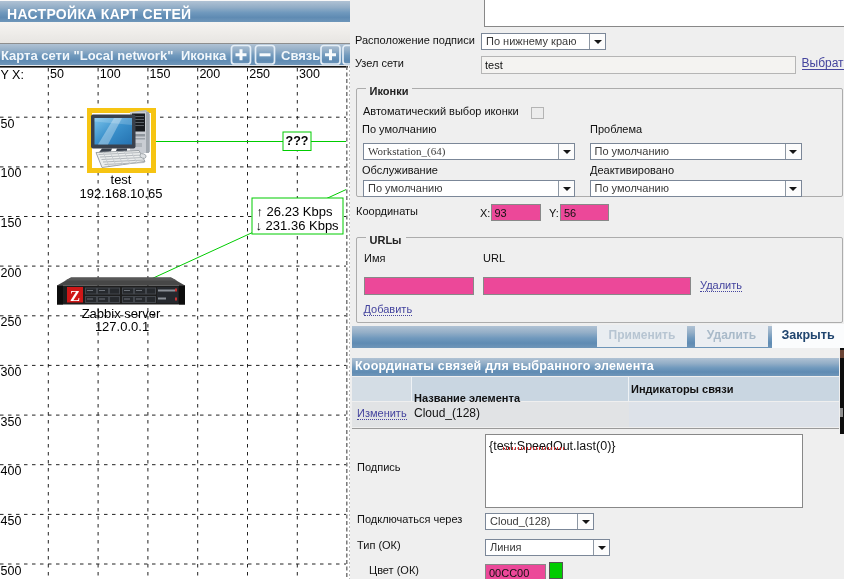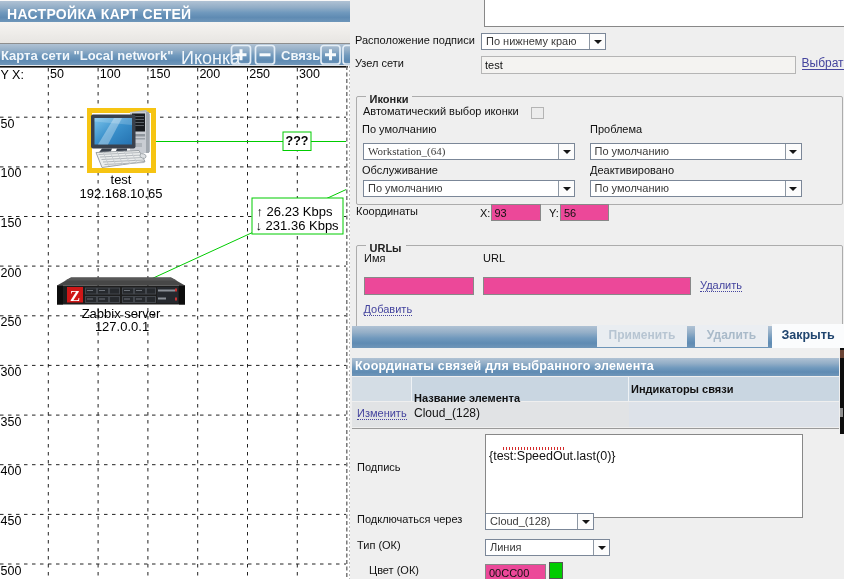--- a/index.html
+++ b/index.html
@@ -3,36 +3,36 @@
 <style>
 html,body{margin:0;padding:0;}
 #root{position:relative;width:844px;height:579px;overflow:hidden;background:#fff;font-family:"Liberation Sans",sans-serif;}
 .abs{position:absolute;}
 .lbl{position:absolute;font-size:11px;color:#111;white-space:nowrap;line-height:12px;}
 .blink{position:absolute;font-size:11px;color:#44449e;white-space:nowrap;line-height:12px;border-bottom:1px dotted #44449e;text-decoration:none;}
 .sel{position:absolute;background:#fff;border:1px solid #7b8798;font-size:11px;color:#3a3a3a;line-height:15px;padding-left:4px;white-space:nowrap;overflow:hidden;}
 .sel .ar{position:absolute;right:0;top:0;bottom:0;width:15px;background:#fcfcfc;border-left:1px solid #8d97a3;}
 .sel .ar:after{content:"";position:absolute;left:3.5px;top:6px;border-left:4px solid transparent;border-right:4px solid transparent;border-top:4.5px solid #151515;}
 .inp{position:absolute;background:#ec4899;border:1px solid #888;font-size:11px;color:#111;line-height:14px;padding:1px 3px;}
-.fs{position:absolute;border:1px solid #acacac;border-radius:2px;margin-top:8px;}
+.fs{position:absolute;border:1px solid #acacac;border-radius:2px;}
 .fs .lg{position:absolute;top:-4px;left:9px;background:#efefef;padding:0 4px;font-size:11px;font-weight:bold;color:#222;line-height:13px;}
 .bluebar{background:linear-gradient(180deg,#b0c2d4 0%,#93aec7 30%,#7099bd 55%,#5f8bb3 78%,#6f96b9 100%);}
 </style></head>
 <body>
 <div id="root">
 
 <div class="abs" style="left:0;top:0;width:350px;height:1px;background:#f8f8f8"></div>
 <div class="abs bluebar" style="left:0;top:1px;width:350px;height:21px;">
   <div class="abs" style="left:7px;top:5px;font-size:14px;font-weight:bold;color:#fff;letter-spacing:.3px;">НАСТРОЙКА КАРТ СЕТЕЙ</div>
 </div>
 <div class="abs" style="left:0;top:22px;width:350px;height:21px;background:linear-gradient(#f6f4f1,#e7e5e2);"></div>
 <div class="abs" style="left:0;top:43px;width:350px;height:1px;background:#8e8e8e"></div>
 <div class="abs bluebar" style="left:0;top:44px;width:350px;height:21px;">
   <div class="abs" style="left:1px;top:3.5px;font-size:13px;font-weight:bold;color:#f2f7fb;">Карта сети "Local network"</div>
-  <div class="abs" style="left:181px;top:3.5px;font-size:18px;font-weight:normal;color:#f2f7fb;text-align:right;">Иконка</div>
+  <div class="abs" style="left:181px;top:3.5px;font-size:13px;font-weight:bold;color:#f2f7fb;text-align:right;">Иконка</div>
   <div class="abs" style="left:281px;top:3.5px;font-size:13px;font-weight:bold;color:#f2f7fb;">Связь</div>
   <svg class="abs" style="left:0;top:0" width="350" height="21" viewBox="0 0 350 21">
     <g stroke="#e4eef7" stroke-width="1.7" fill="none">
       <rect x="231.5" y="1.5" width="19" height="18.5" rx="2.8"></rect>
       <rect x="255.5" y="1.5" width="19" height="18.5" rx="2.8"></rect>
       <rect x="321" y="1.5" width="19" height="18.5" rx="2.8"></rect>
       <rect x="343" y="1.5" width="19" height="18.5" rx="2.8"></rect>
     </g>
     <g stroke="#f8fbfd" stroke-width="3">
       <path d="M235.5 10.8 h11 M241 5.3 v11"></path>
@@ -260,21 +260,21 @@
 <div class="abs" style="left:628.5px;top:402px;width:210px;height:25px;background:#dde2e9;"></div>
 <a class="blink" style="left:357px;top:406.5px;">Изменить</a>
 <div class="abs" style="left:414px;top:405.5px;font-size:12px;color:#111;">Cloud_(128)</div>
 <div class="abs" style="left:351.5px;top:427.5px;width:487px;height:1.5px;background:#9a9a9a;"></div>
 
 <div class="abs" style="left:839.5px;top:348px;width:4.5px;height:86px;background:#0d0d0d;">
   <div class="abs" style="left:0.5px;top:2px;width:4px;height:8px;background:#6b4434;"></div>
   <div class="abs" style="left:0.5px;top:60px;width:3px;height:9px;background:#8f8f8f;"></div>
 </div>
 
-<div class="abs" style="left:485px;top:433.5px;width:313px;height:68.5px;background:#fff;border:1px solid #888;font-size:12.5px;color:#111;padding:14px 0 0 3px;">{test:SpeedOut.last(0)}</div>
+<div class="abs" style="left:485px;top:433.5px;width:313px;height:68.5px;background:#fff;border:1px solid #888;font-size:12.5px;color:#111;padding:4px 0 0 3px;">{test:SpeedOut.last(0)}</div>
 <div class="abs" style="left:503px;top:446.5px;width:62px;height:3px;background:repeating-linear-gradient(90deg,#d42a2a 0 1.5px,transparent 1.5px 3px);"></div>
 <div class="lbl" style="left:357px;top:461px;">Подпись</div>
 
 <div class="lbl" style="left:357px;top:512.5px;">Подключаться через</div>
 <div class="sel" style="left:485px;top:512.5px;width:103px;height:15px;">Cloud_(128)<span class="ar"></span></div>
 <div class="lbl" style="left:357px;top:538.5px;">Тип (ОК)</div>
 <div class="sel" style="left:485px;top:538.5px;width:119px;height:15px;">Линия<span class="ar"></span></div>
 <div class="lbl" style="left:357px;top:563.5px;margin-left:12px;">Цвет (ОК)</div>
 <div class="inp" style="left:485px;top:563.5px;width:53px;height:13px;">00CC00</div>
 <div class="abs" style="left:549px;top:562px;width:12px;height:15px;background:#00cc00;border:1px solid #555;"></div>

